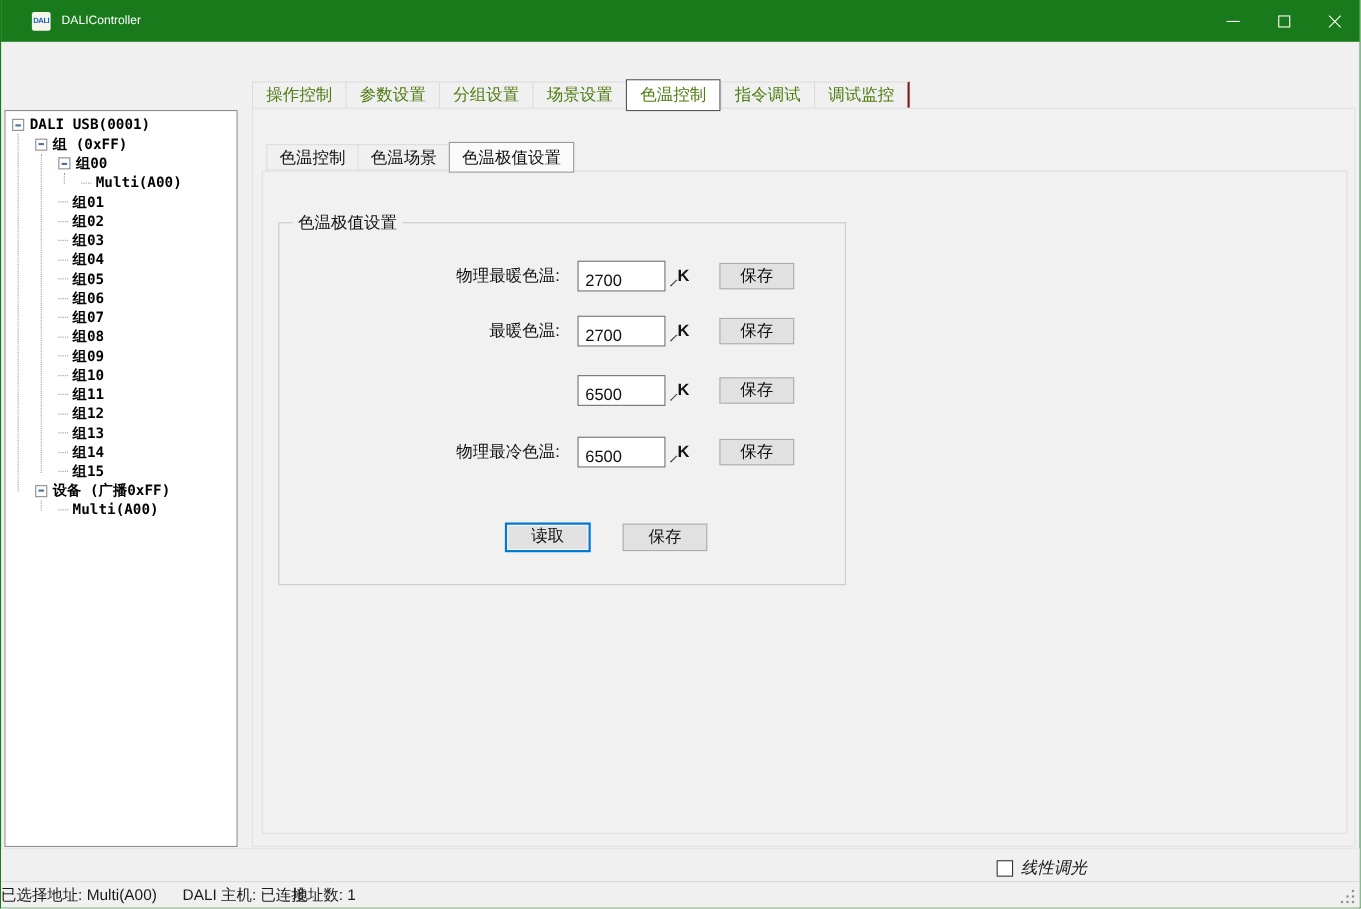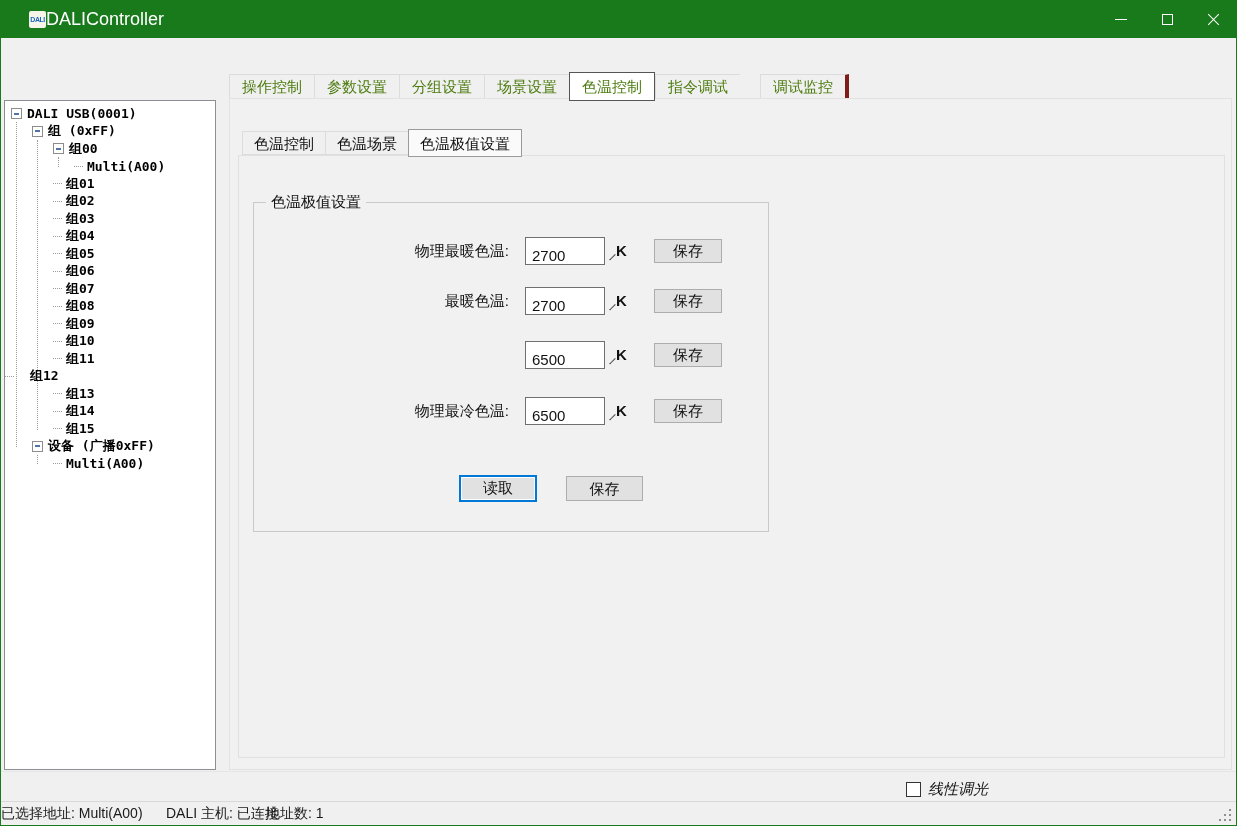--- a/index.html
+++ b/index.html
@@ -8,41 +8,41 @@
 
   .window{ position:relative; width:1237px; height:826px; background:#f0f0f0;
     border-left:1px solid #187a1b; border-right:1px solid #187a1b; border-bottom:1px solid #187a1b; }
 
   
   .titlebar{ position:absolute; left:0; top:0; width:100%; height:38px; background:#187a1b;
     display:flex; align-items:center; color:#fff; }
   .app-icon{ width:17px; height:17px; margin-left:28px; background:#f5f5e9; border-radius:2px;
     display:flex; align-items:center; justify-content:center; font-size:7px; font-weight:bold;
     color:#1a66c0; letter-spacing:-0.5px; overflow:hidden; }
-  .app-title{ margin-left:0; font-size:18px; }
+  .app-title{ margin-left:10px; font-size:11px; }
   .win-controls{ margin-left:auto; display:flex; height:100%; }
   .win-btn{ width:46px; height:100%; display:flex; align-items:center; justify-content:center; cursor:default; }
   .glyph-min{ width:12px; height:1px; background:#fff; }
   .glyph-max{ width:11px; height:11px; border:1px solid #fff; }
   .glyph-close{ position:relative; width:13px; height:13px; }
   .glyph-close::before,.glyph-close::after{ content:""; position:absolute; left:-1px; top:6px;
     width:15px; height:1px; background:#fff; }
   .glyph-close::before{ transform:rotate(45deg); }
   .glyph-close::after{ transform:rotate(-45deg); }
 
   
   .menubar{ position:absolute; left:0; top:38px; width:100%; height:32px; background:#f0f0f0;
     display:flex; align-items:center; padding-left:25px; }
   .menu-item{ font-size:15px; color:#111; margin-right:28px; }
 
   
   .tabstrip{ position:absolute; left:228px; top:73px; height:26px; display:flex; align-items:flex-end; }
   .tab{ height:25px; line-height:24px; padding:0 12px; font-size:15px; color:#4d7c0f;
     background:#f0f0f0; border:1px solid #dcdcdc; border-right:none; }
-  .tab:last-child{ border-right:4px solid #7f1d1d;margin-left:20px; }
+  .tab:last-child{ border-right:2px solid #7f1d1d; }
   .tab.active{ height:29px; line-height:28px; background:#fff; border:1px solid #555; position:relative; z-index:3; margin-bottom:-2px; }
 
   
   .content-panel{ position:absolute; left:228px; top:98px; width:1003px; height:672px;
     background:#f1f1f1; border:1px solid #e2e2e2; }
 
   
   .subtabstrip{ position:absolute; left:12px; top:31px; height:25px; display:flex; align-items:flex-end; }
   .subtab{ height:24px; line-height:23px; padding:0 11px; font-size:15px; color:#111;
     background:#f0f0f0; border:1px solid #dcdcdc; border-right:none; }
@@ -269,21 +269,21 @@
         <div class="tree-item" style="padding-left: 48px;">
 
       <span class="dash"></span>
       <span class="tree-label">组10</span>
     </div>
         <div class="tree-item" style="padding-left: 48px;">
 
       <span class="dash"></span>
       <span class="tree-label">组11</span>
     </div>
-        <div class="tree-item" style=" gap: 12px;">
+        <div class="tree-item" style="padding-left: 48px;">
 
       <span class="dash"></span>
       <span class="tree-label">组12</span>
     </div>
         <div class="tree-item" style="padding-left: 48px;">
 
       <span class="dash"></span>
       <span class="tree-label">组13</span>
     </div>
         <div class="tree-item" style="padding-left: 48px;">

